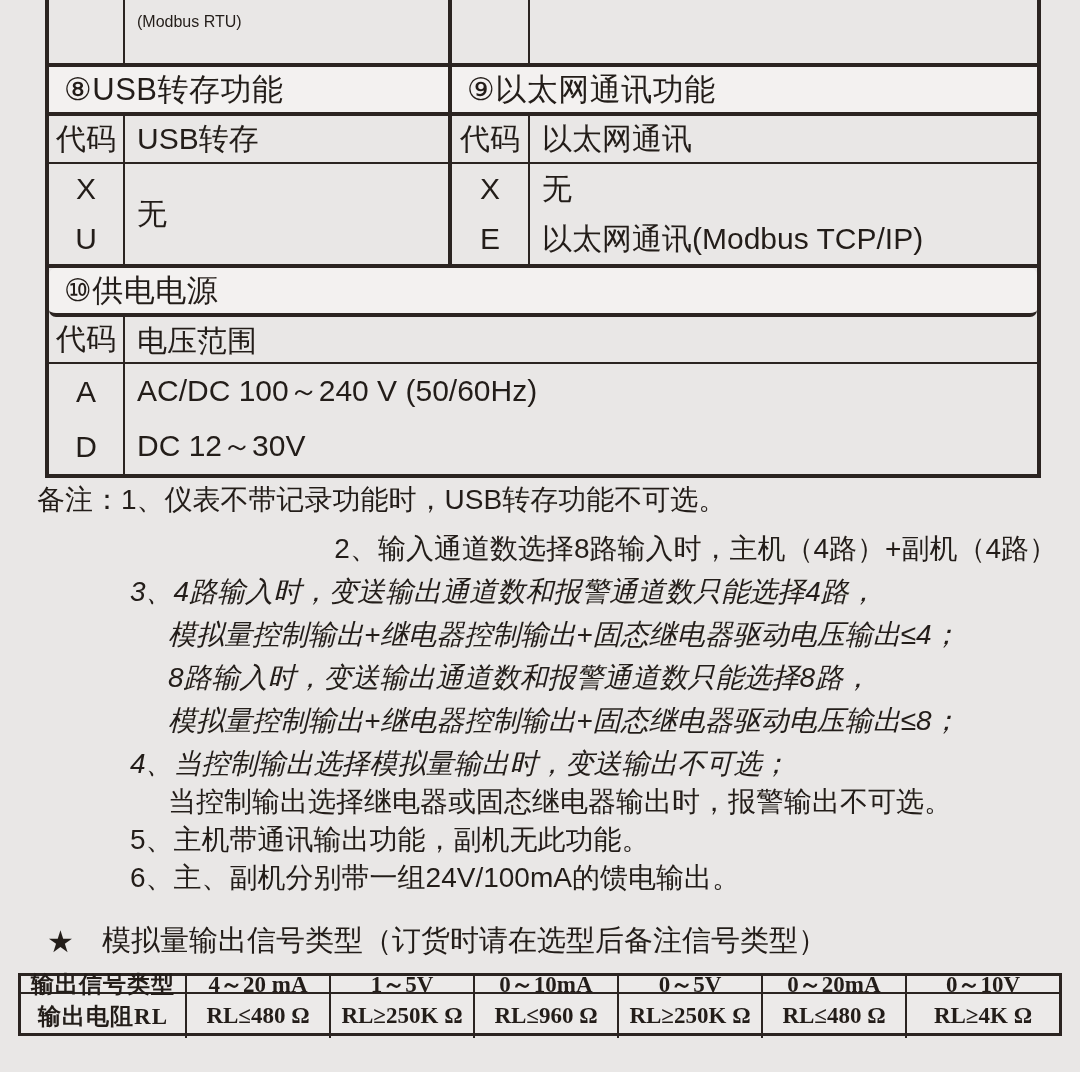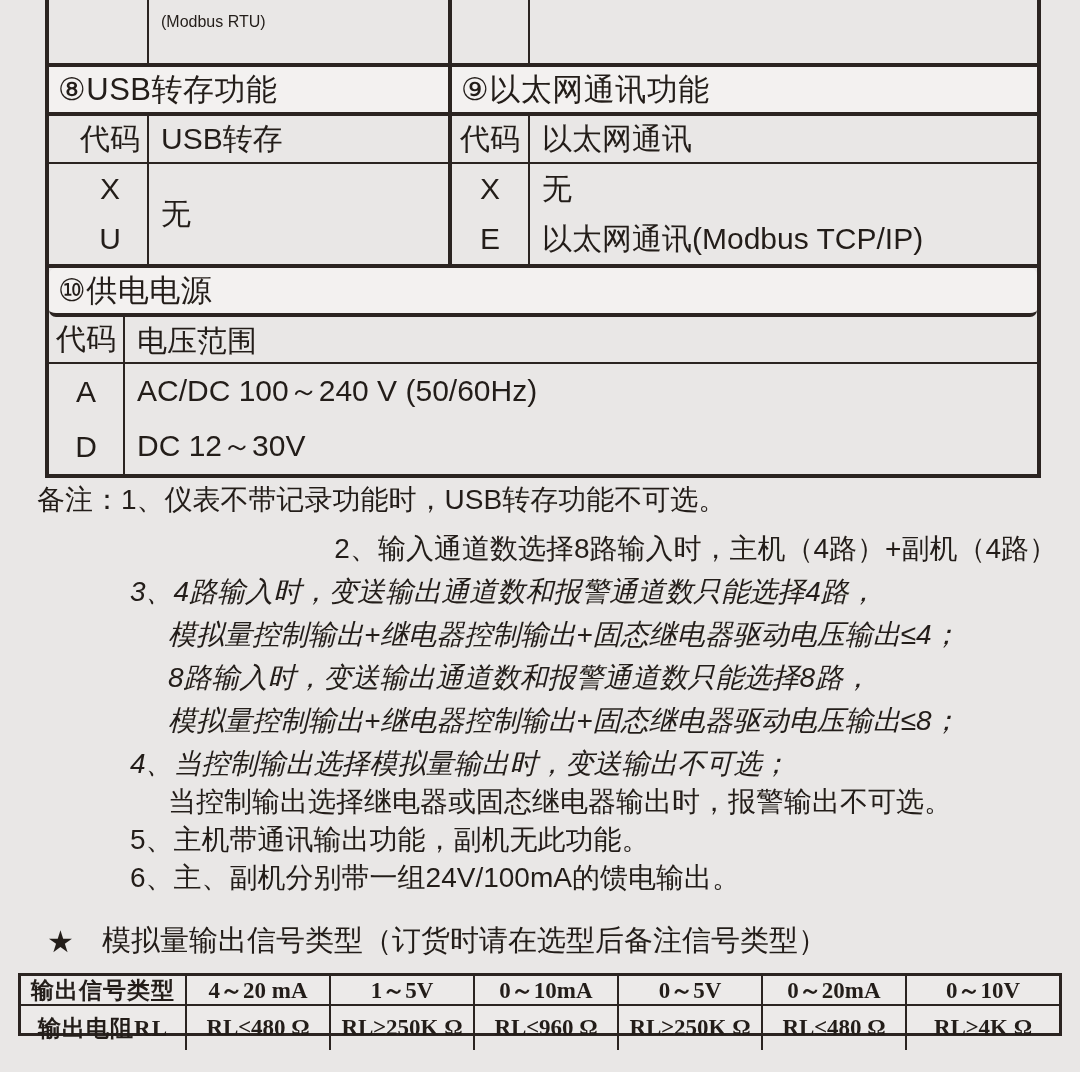--- a/index.html
+++ b/index.html
@@ -11,32 +11,32 @@
   }
   
   .spec{
     position:absolute;left:45px;top:0;width:996px;height:478px;
     border-left:4px solid #2b2421;border-right:4px solid #2b2421;
     box-sizing:border-box;background:#e9e7e6;
   }
   .trow{display:flex;box-sizing:border-box;width:100%;}
   .bb-thick{border-bottom:4px solid #2b2421;}
   .bb-thin{border-bottom:2px solid #2b2421;}
-  .half-l{width:403px;border-right:4px solid #2b2421;display:flex;box-sizing:border-box;padding-left:24px;}
+  .half-l{width:403px;border-right:4px solid #2b2421;display:flex;box-sizing:border-box;}
   .half-r{flex:1;display:flex;box-sizing:border-box;}
   .c-code{width:76px;border-right:2px solid #2b2421;box-sizing:border-box;
           display:flex;flex-direction:column;align-items:center;justify-content:center;}
   .half-r .c-code{width:78px;}
   .c-desc{flex:1;display:flex;flex-direction:column;justify-content:flex-end;
           padding-left:12px;box-sizing:border-box;}
   .row-partial{height:67px;}
   .row-partial .c-desc{justify-content:flex-start;}
   .row-partial .c-desc .ln{height:44px;display:flex;align-items:center;}
   .row-band{height:49px;background:#f3f1f0;}
-  .band-cell{display:flex;align-items:center;padding-left:9px;font-size:31px;
+  .band-cell{display:flex;align-items:center;padding-left:15px;font-size:31px;
              letter-spacing:0.5px;}
   .row-head{height:48px;font-size:30px;}
   .row-head .c-code,.row-head .c-desc{justify-content:center;}
   .row-data{height:104px;font-size:30px;}
   .row-data .c-code,.row-data .c-desc{justify-content:space-around;}
   .ln2{height:50px;display:flex;align-items:center;}
   .row-band10{height:49px;background:#f3f1f0;border-radius:7px;}
   .row-head10{height:47px;font-size:30px;}
   .row-data10{height:114px;font-size:30px;}
   .row-data10 .ln2{height:55px;}
@@ -54,21 +54,21 @@
   
   .starline{position:absolute;left:47px;top:921px;font-size:29px;display:flex;align-items:center;}
   .star-glyph{font-size:30px;margin-right:28px;}
   
   .sig{
     position:absolute;left:18px;top:973px;width:1044px;height:63px;
     border:3px solid #2b2421;box-sizing:border-box;background:#eceae9;
     font-family:"Liberation Serif","DejaVu Serif",serif;font-weight:bold;font-size:23px;
   }
   .sig-row{display:flex;box-sizing:border-box;width:100%;}
-  .sig-row1{height:30px;border-bottom:2px solid #2b2421;}
+  .sig-row1{height:18px;border-bottom:2px solid #2b2421;}
   .sig-row2{height:44px;}
   .sig-cell{display:flex;align-items:center;justify-content:center;
             border-right:2px solid #2b2421;box-sizing:border-box;white-space:nowrap;}
   .sig-c0{width:166px;letter-spacing:1px;}
   .sig-c{width:144px;}
   .sig-clast{flex:1;border-right:none;}
 </style>
 </head>
 <body>
 

